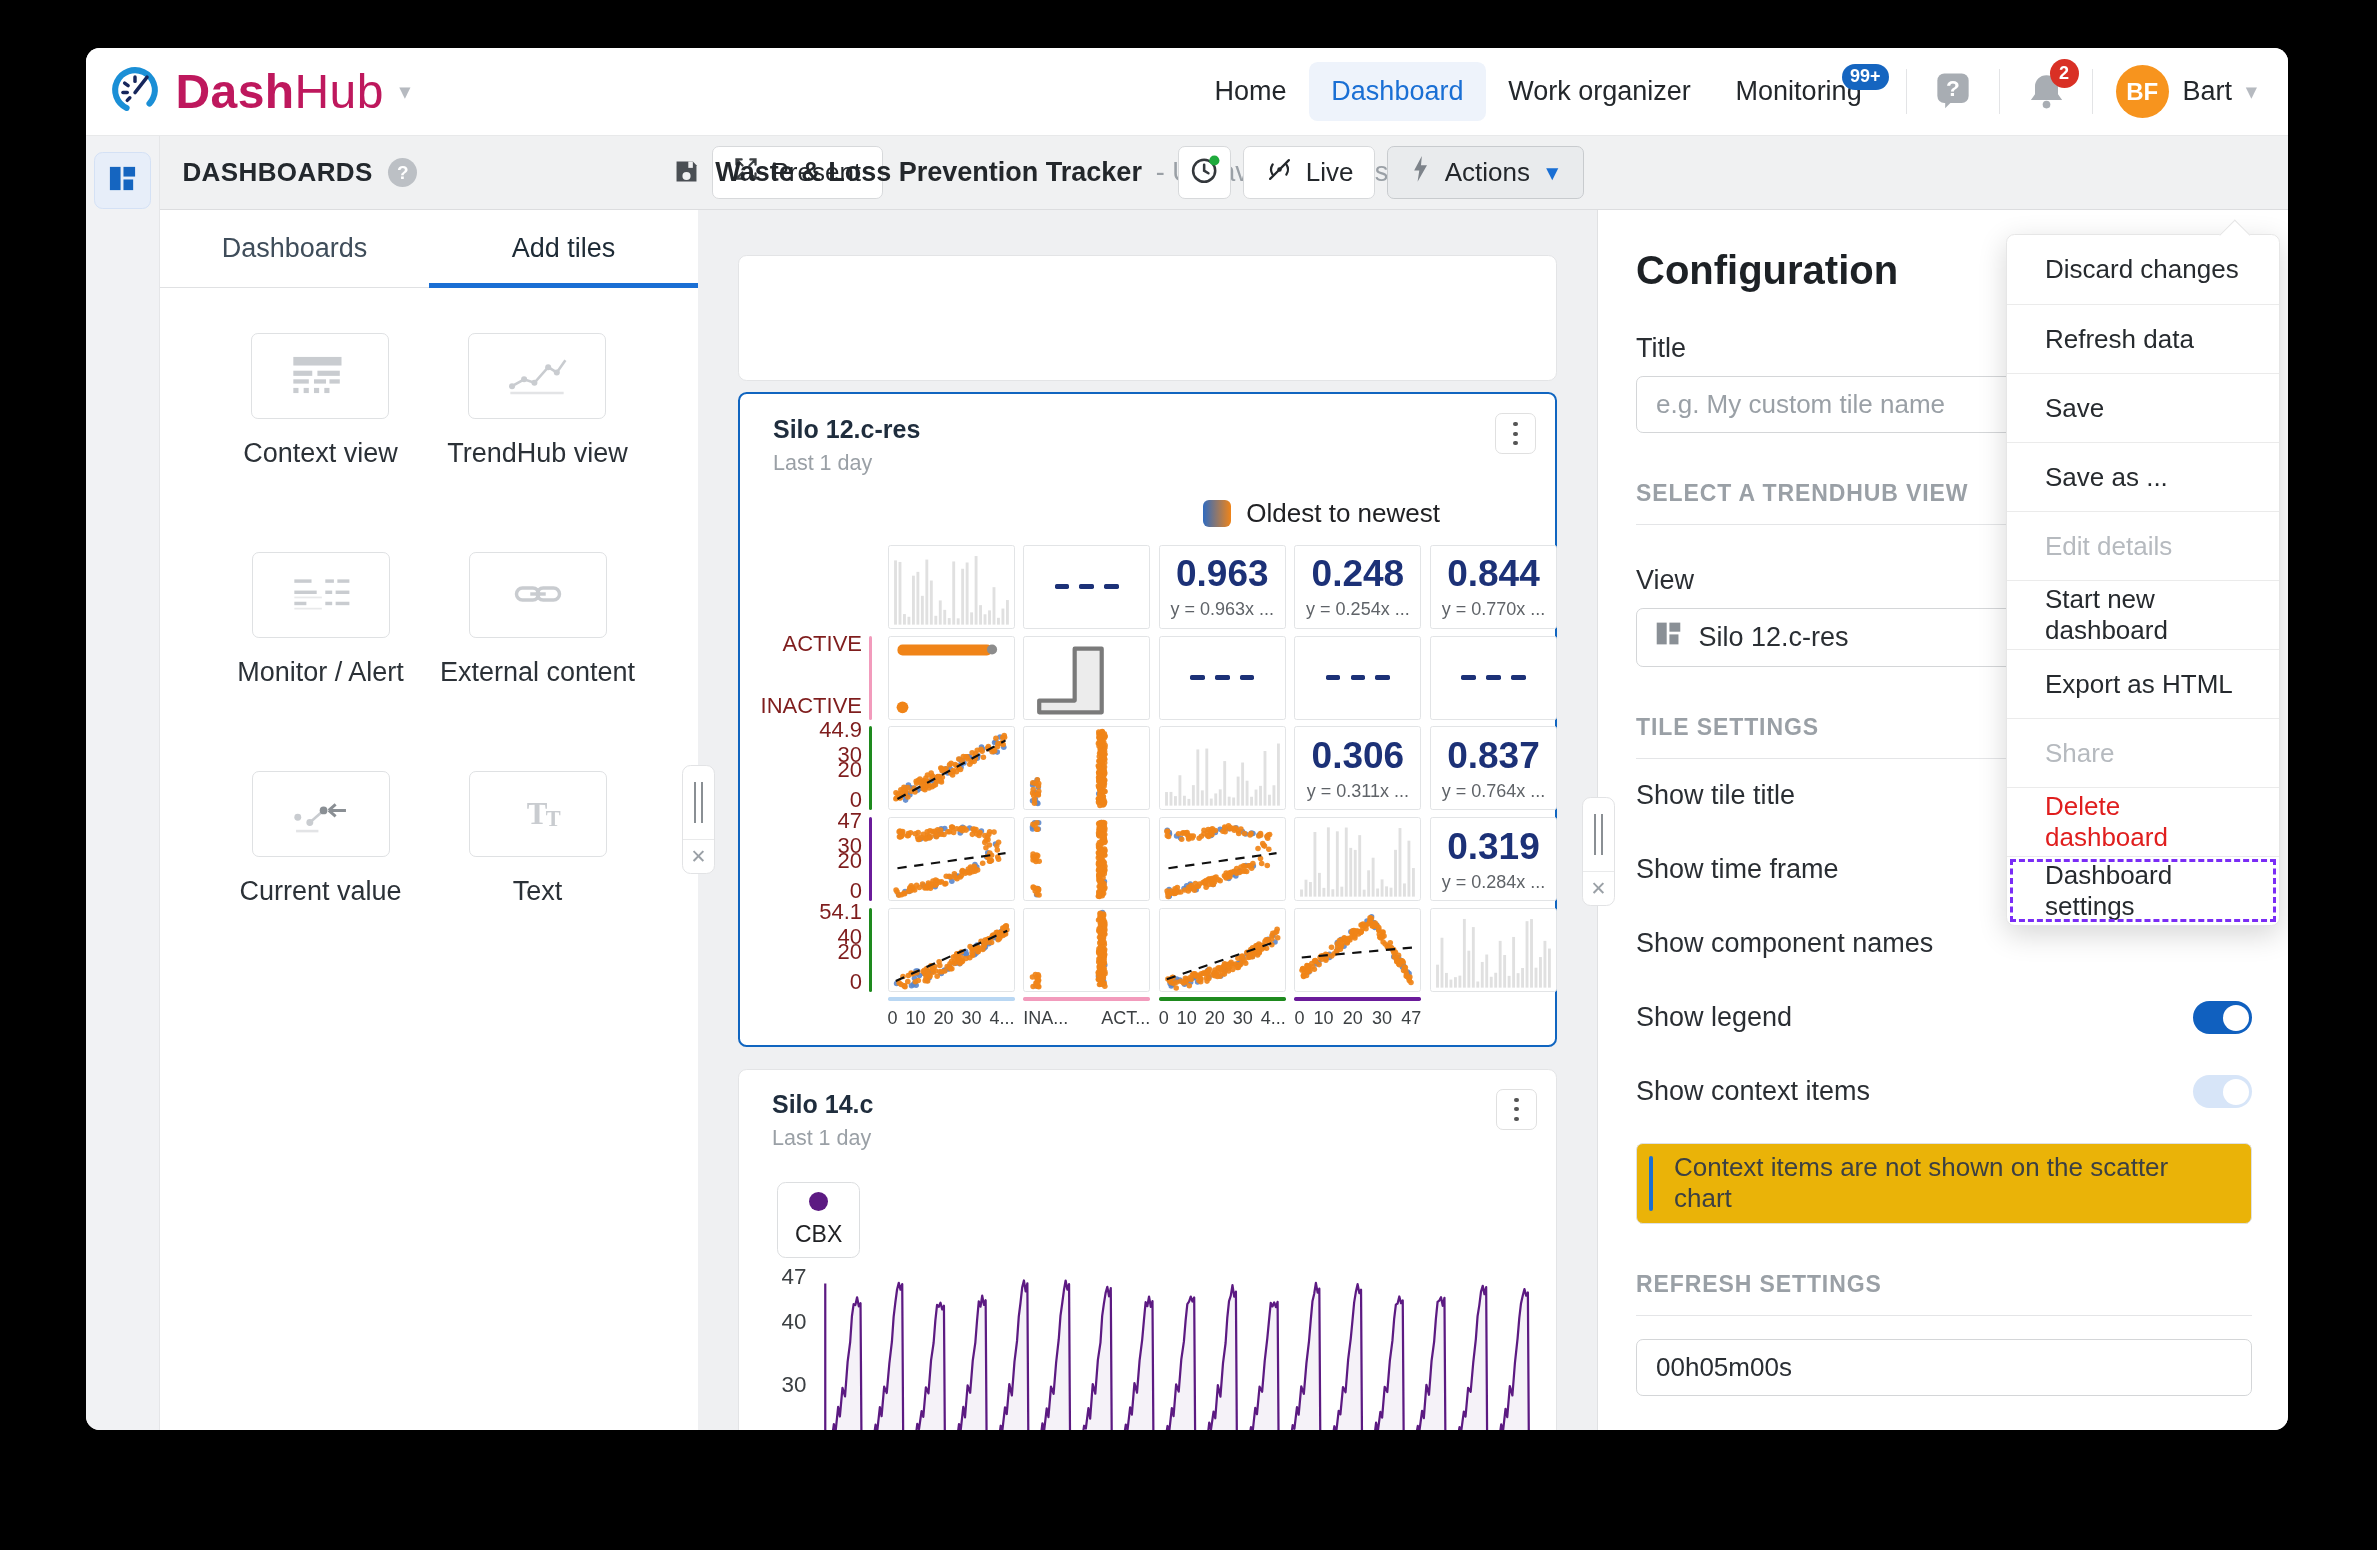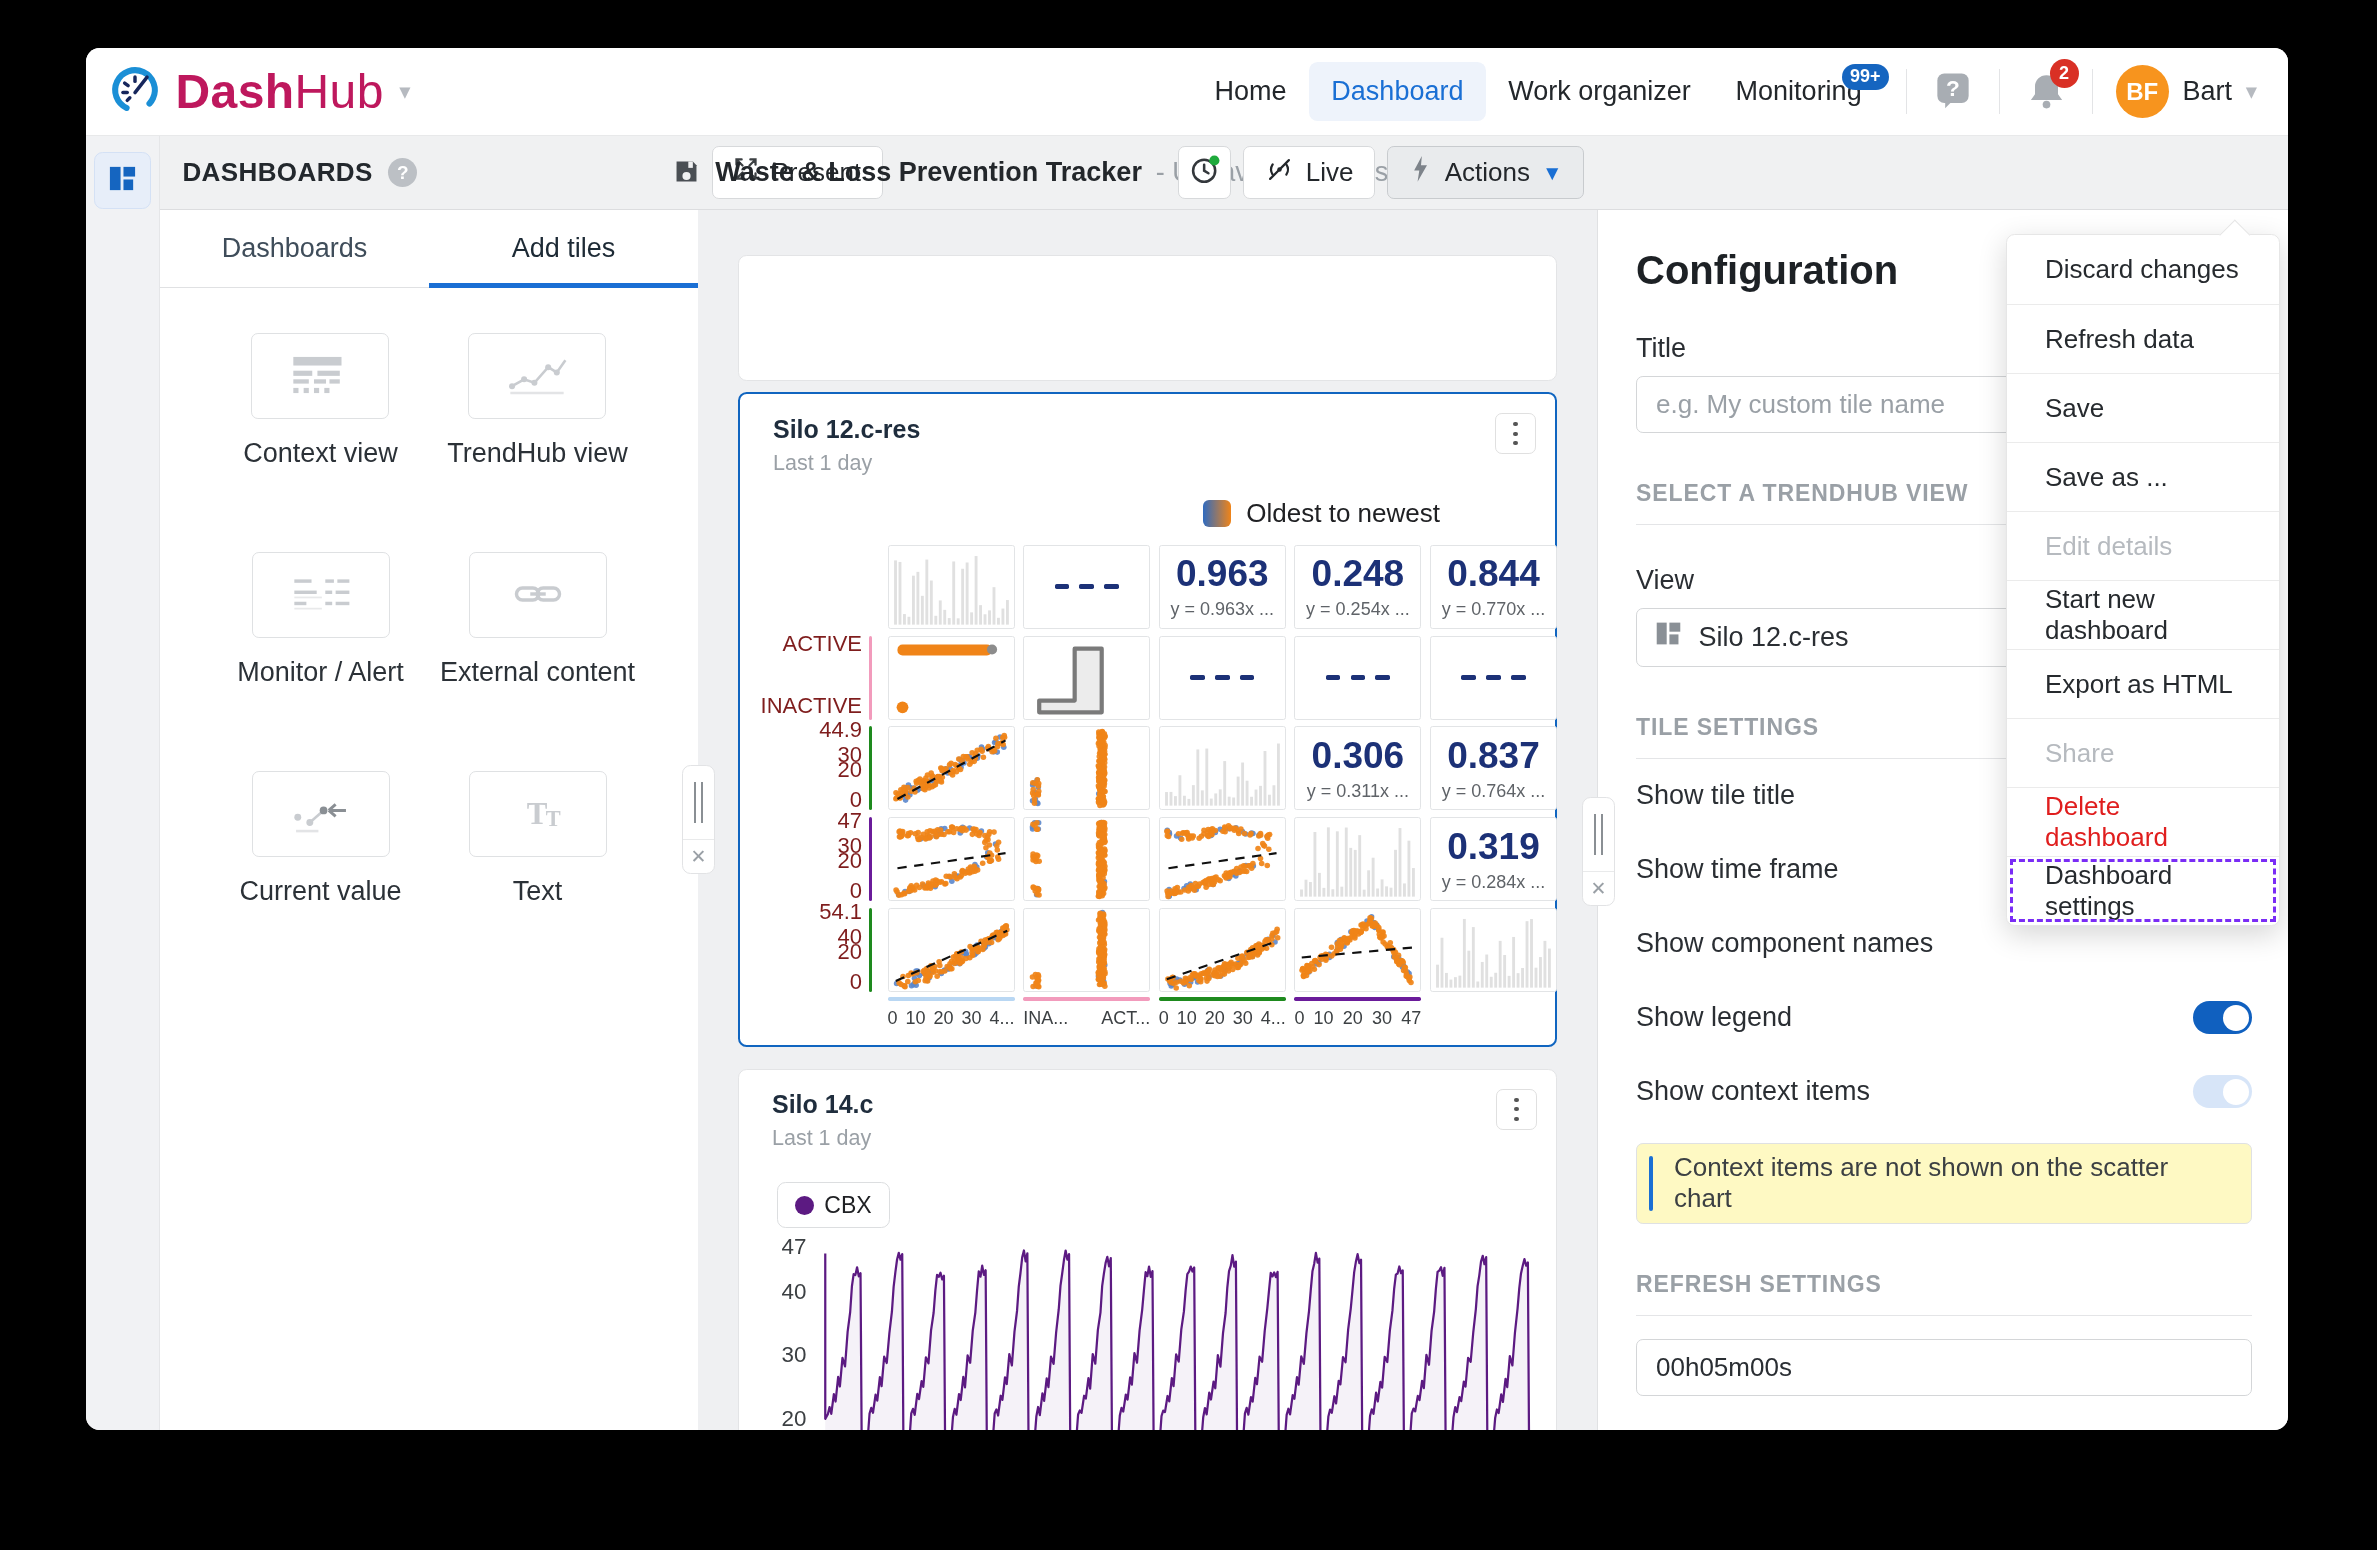--- a/index.html
+++ b/index.html
@@ -92,21 +92,21 @@
   .dashes i{width:14.6px;height:5.2px;background:#1c3177;border-radius:1.7px;}
   .corr{display:flex;flex-direction:column;align-items:center;justify-content:center;height:100%;gap:3.4px;}
   .corr-num{font-size:37px;font-weight:bold;color:#1c3177;}
   .corr-eq{font-size:18px;color:#5f6368;}
   .xaxis-row{display:grid;grid-template-columns:106px repeat(5,127px);column-gap:8.6px;padding-left:33px;margin-top:3.4px;}
   .xaxis{padding-top:1.7px;}
   .xaxis .xline{height:3.4px;border-radius:1.7px;margin-bottom:6.9px;}
   .xaxis .xlabels{display:flex;justify-content:space-between;font-size:18px;color:#3c4043;}
   .tile14{margin-top:21.5px;height:482px;}
   .chip{display:inline-flex;align-items:center;gap:10.3px;border:0.9px solid #dcdee0;border-radius:8.6px;
-    padding:8.6px 17px;margin:31px 0 6.9px 38px;background:#fff;cursor:pointer;}
+    padding:8.6px 17px;margin:31px 0 6.9px 38px;background:#fff;cursor:pointer;flex-direction:column;}
   .chip-dot{width:19px;height:19px;border-radius:50%;background:#5c1a82;}
   .chip-label{font-size:23px;color:#202124;}
   .linechart{display:flex;padding:0 17px 0 17px;}
   .ylabels{width:59px;position:relative;flex:none;}
   .ylabels span{position:absolute;right:8.6px;transform:translateY(-50%);font-size:22.4px;color:#3c4043;}
   .lc-svg{flex:1;}
   
   .handle{position:absolute;width:33px;border:0.9px solid #e2e3e5;border-radius:8.6px;background:#fff;z-index:5;
     display:flex;flex-direction:column;overflow:hidden;}
   .h-grip{height:74px;display:flex;align-items:center;justify-content:center;gap:4.3px;cursor:col-resize;
@@ -122,21 +122,21 @@
   .section-h{font-size:23px;font-weight:bold;color:#9aa0a6;letter-spacing:0.9px;margin-top:47px;}
   .hr{height:0.9px;background:#e4e5e7;margin-top:17px;}
   .select{display:flex;align-items:center;gap:15.5px;width:100%;height:59px;border:0.9px solid #d4d6d8;border-radius:6.9px;
     padding:0 17px;font-size:27px;color:#2a2e33;background:#fff;cursor:pointer;}
   .setting-row{display:flex;align-items:center;justify-content:space-between;height:74px;}
   .setting-label{font-size:27px;color:#2a2e33;}
   .toggle{width:59px;height:33px;border-radius:16.4px;background:#1060bf;position:relative;flex:none;cursor:pointer;}
   .toggle::after{content:"";position:absolute;width:26px;height:26px;border-radius:50%;background:#fff;top:3.4px;right:3.4px;}
   .toggle.disabled{background:#d7e5f8;}
   .info-note{display:flex;align-items:center;border:0.9px solid #dfe1e3;border-radius:6.9px;margin-top:13.8px;
-    min-height:81px;background:#fef9c3;}
+    min-height:81px;background:#eab308;}
   .info-bar{width:4.3px;align-self:stretch;background:#1a6fd4;border-radius:2.6px;margin:12px 0 12px 12px;}
   .info-text{font-size:26px;color:#3c4043;padding:8.6px 20.7px;}
   
   .menu{position:absolute;left:1920px;top:186px;width:274px;background:#fff;border:0.9px solid #e6e6e6;
     border-radius:8.6px;box-shadow:0 8.6px 29px rgba(0,0,0,.16);z-index:20;}
   .menu::before{content:"";position:absolute;top:-11.2px;right:33px;width:20.7px;height:20.7px;background:#fff;
     border-left:0.9px solid #e6e6e6;border-top:0.9px solid #e6e6e6;transform:rotate(45deg);}
   .menu-item{height:69px;display:flex;align-items:center;padding:0 38px;font-size:26px;color:#262a2e;cursor:pointer;}
   .menu-item + .menu-item{border-top:0.9px solid #ebebeb;}
   .menu-item.disabled{color:#b6babf;cursor:default;}

